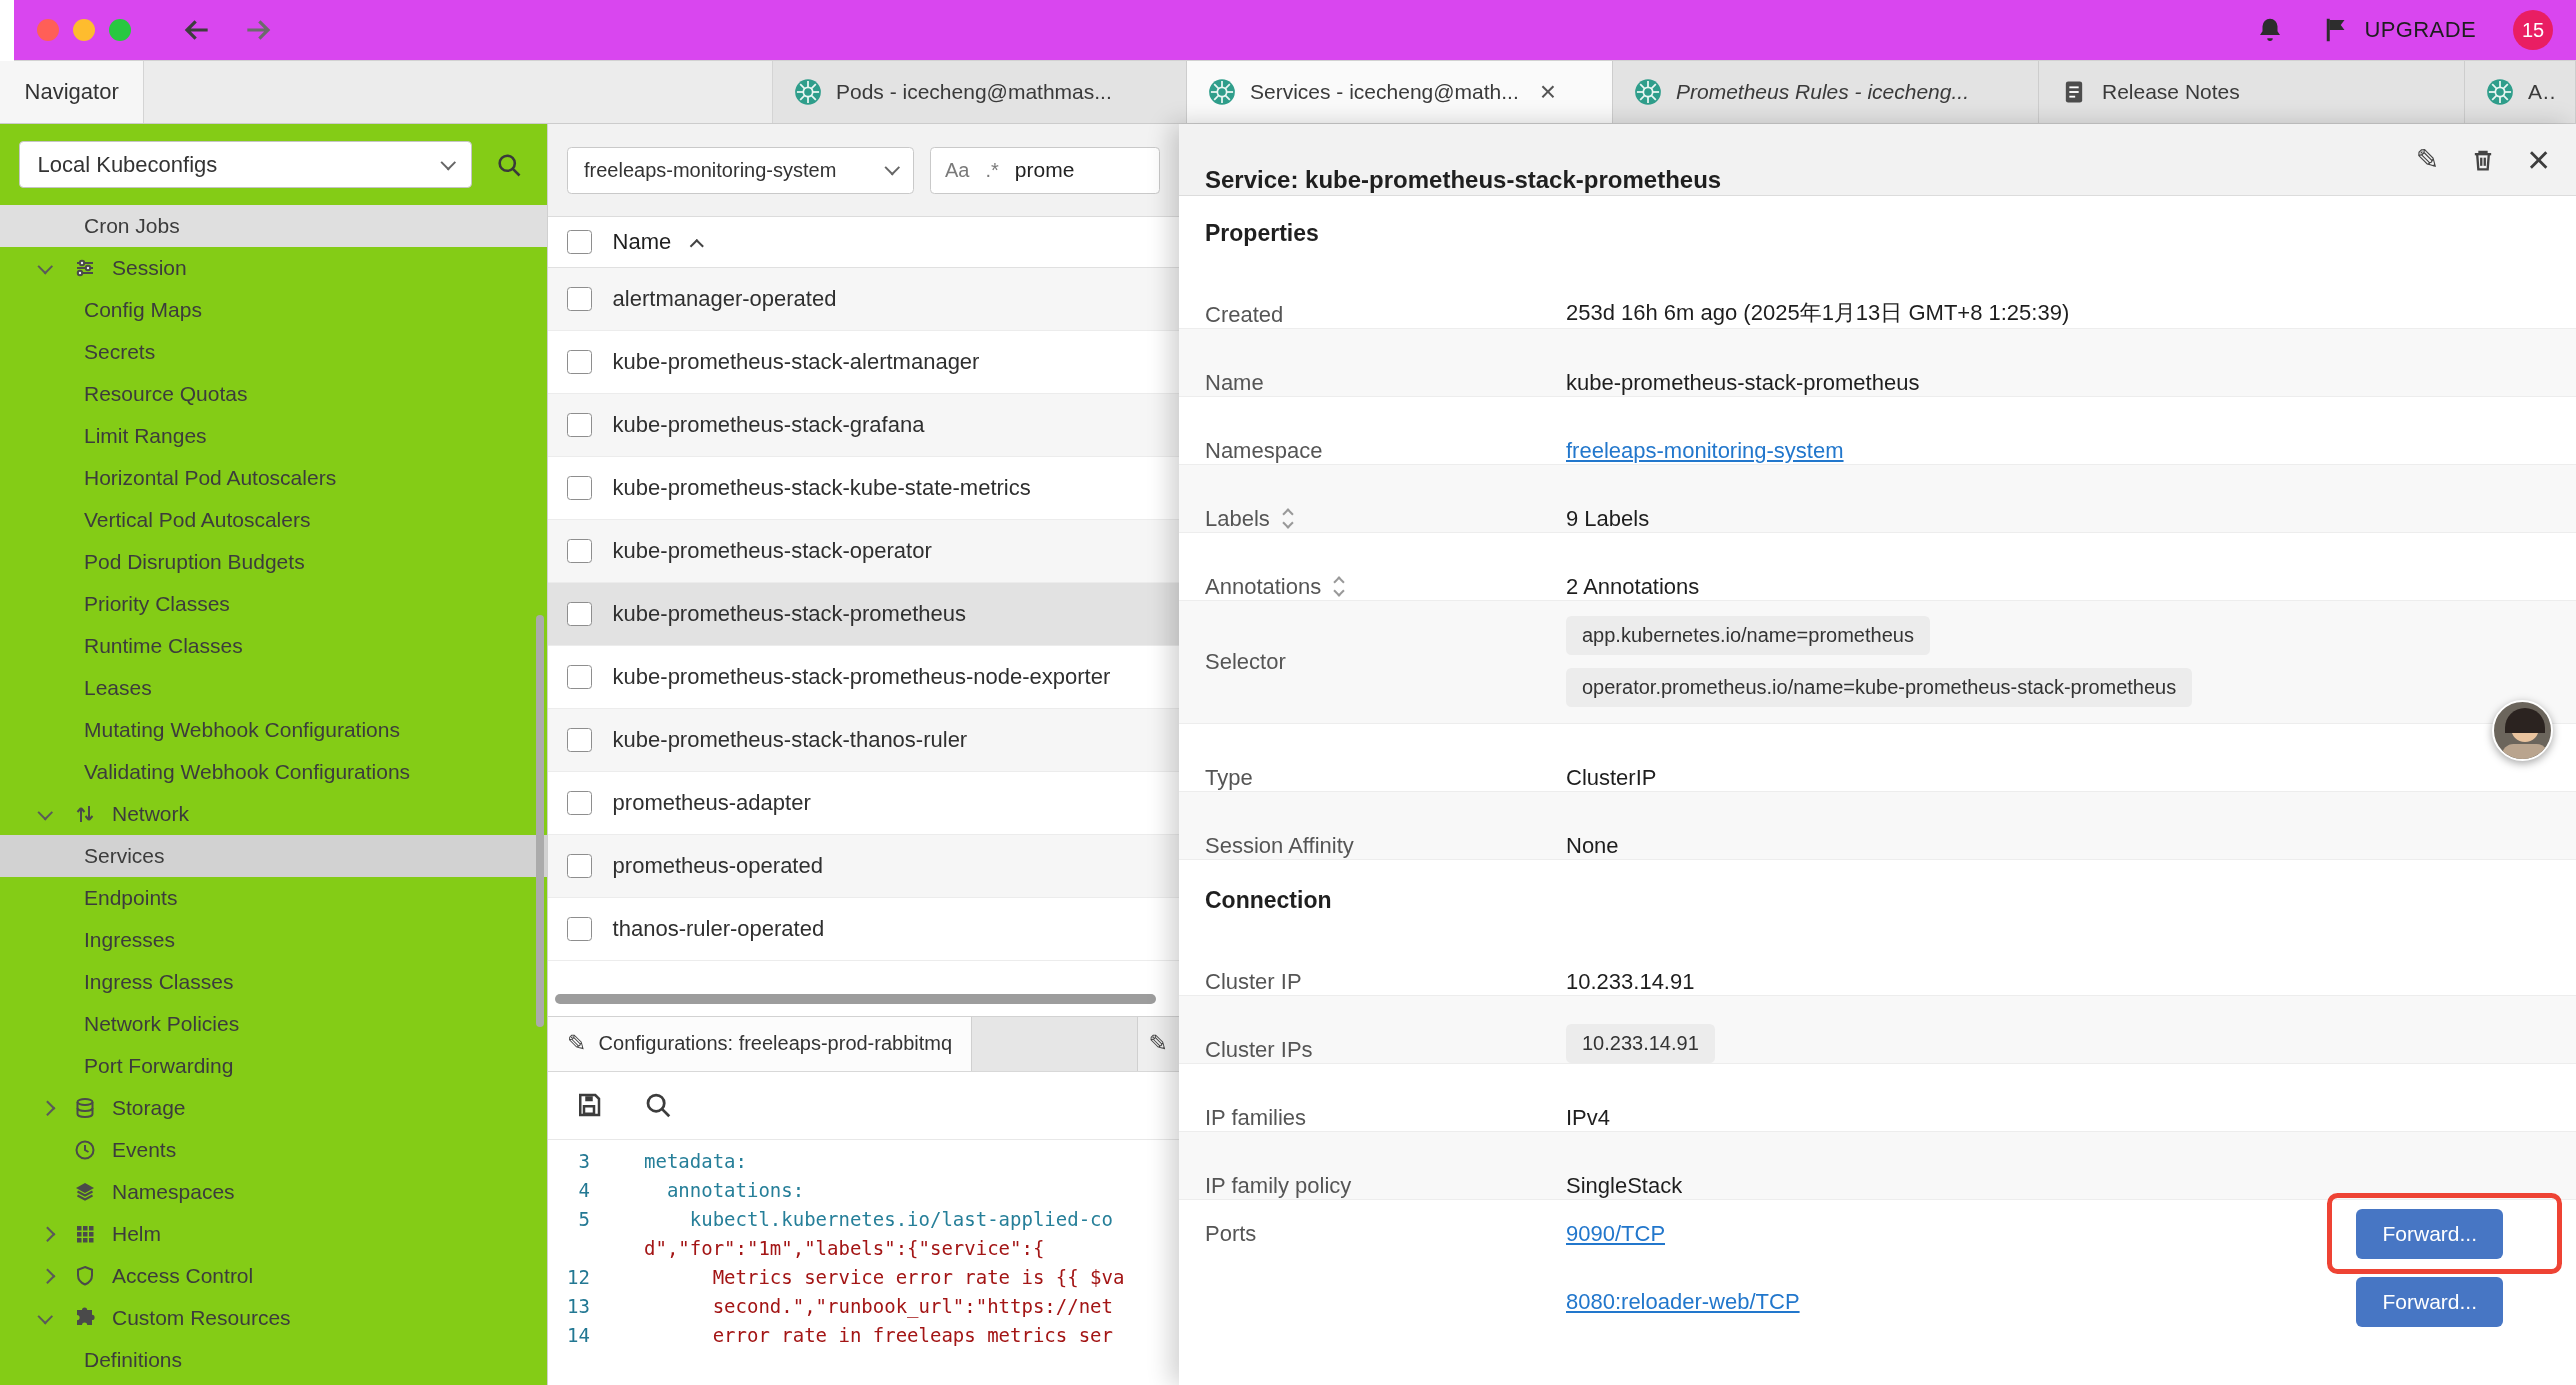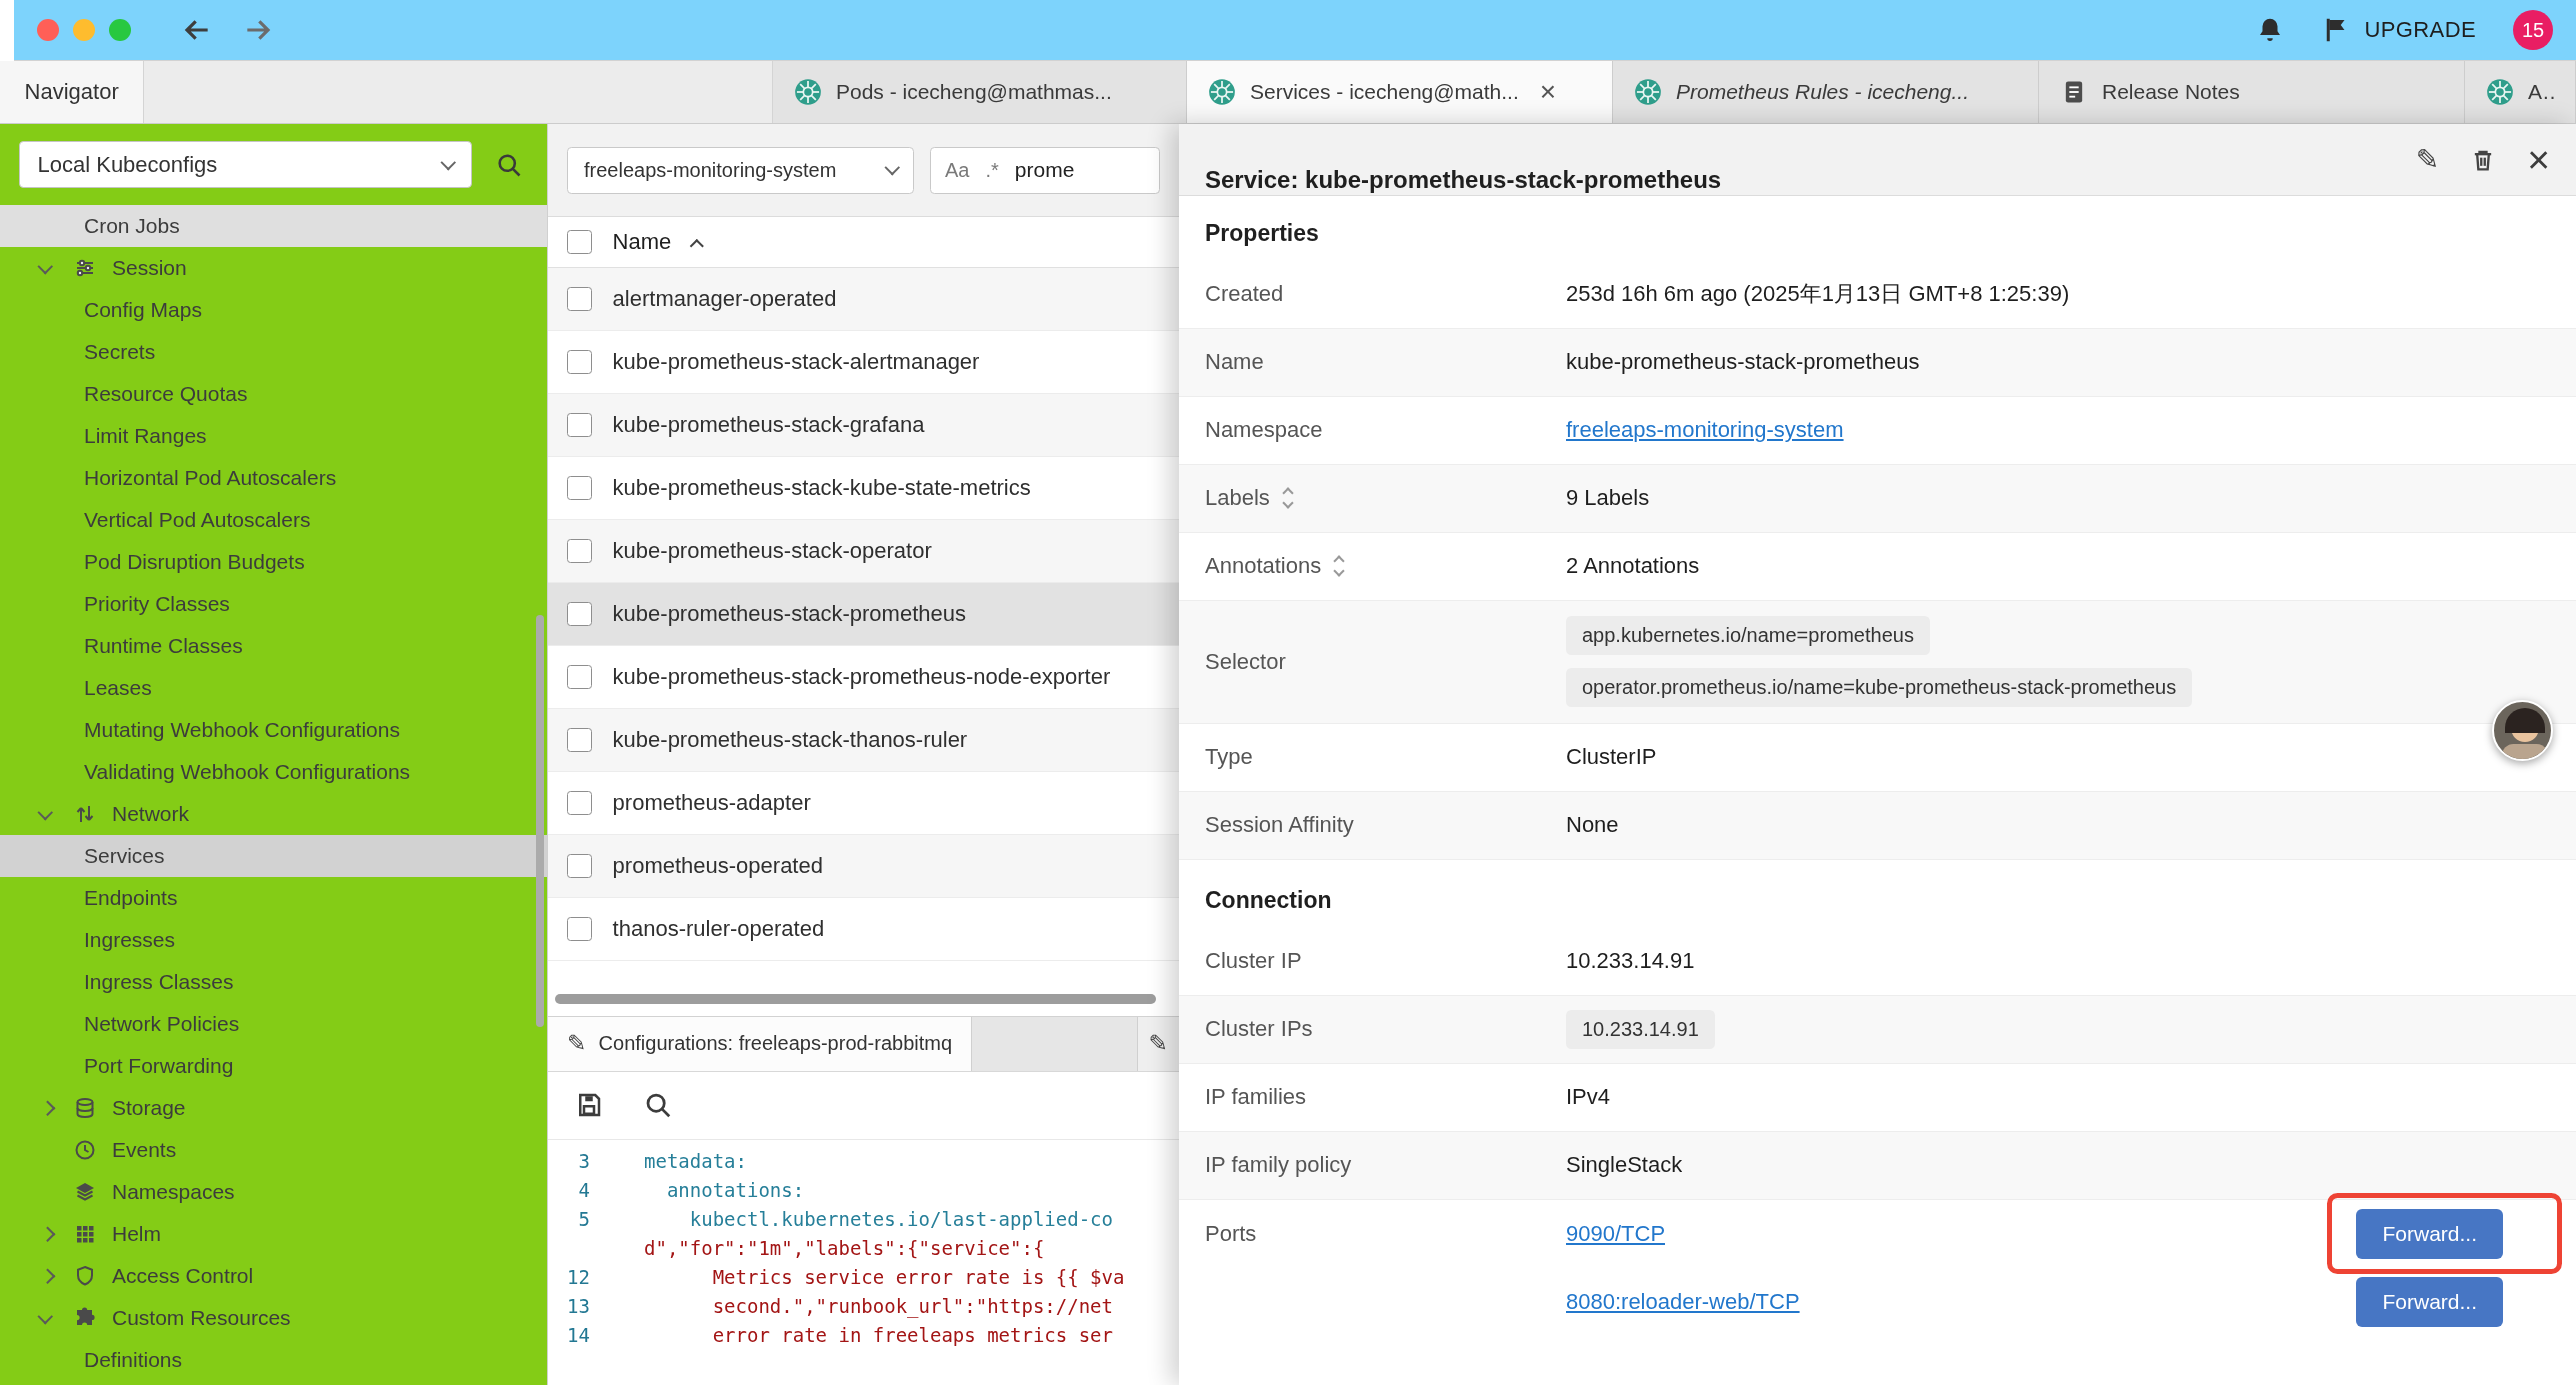--- a/index.html
+++ b/index.html
@@ -7,21 +7,21 @@
   .app {
     position:relative; width:2576px; height:1385px; overflow:hidden;
     background:#ffffff; font-family:"Liberation Sans", sans-serif;
     font-size:22px; color:#2e2e2e;
   }
   svg.defs { position:absolute; width:0; height:0; }
   .ic { width:28px; height:28px; flex:none; }
 
   
   .titlebar {
-    height:61px; background:#7dd3fc; border-bottom:0.9px solid #d2d2d2;
+    height:61px; background:#d946ef; border-bottom:0.9px solid #d2d2d2;
     display:flex; align-items:center; padding:0 23px; gap:17.5px;margin-left:14px;
   }
   .traffic { display:flex; gap:14px; margin-right:32px; }
   .light { width:22px; height:22px; border-radius:50%; }
   .light.red { background:#ff5f57; } .light.yellow { background:#febc2e; } .light.green { background:#28c840; }
   .navarrow { width:32px; height:32px; color:#3d3d3d; }
   .navarrow.fwd { color:#6b6b6b; margin-left:12.3px; }
   .titlebar-right { margin-left:auto; display:flex; align-items:center; gap:37px; }
   .bell { width:30px; height:30px; color:#2d2d2d; }
   .upgrade { display:flex; align-items:center; gap:12.3px; color:#1e1e1e; font-size:22px; letter-spacing:0.4px; }
@@ -97,21 +97,21 @@
   .drawer { flex:1; background:#fff; display:flex; flex-direction:column; box-shadow:-8.8px 0 23px rgba(0,0,0,0.18); position:relative; z-index:3; overflow:hidden; }
   .dheader { height:72px; flex:none; background:#f2f2f2; border-bottom:0.9px solid #dcdcdc; display:flex; align-items:center; gap:30px; padding:0 26px; }
   .dtitle { flex:1; font-size:24px; font-weight:bold; color:#1f1f1f; white-space:nowrap; overflow:hidden;margin-top:40px; }
   .hicon { color:#444; display:flex; align-items:center; justify-content:center; }
   .hicon.pencil { font-size:28px; }
   .hicon .ic { width:28px; height:28px; }
   .hicon.xclose { font-size:39px; line-height:1; color:#3d3d3d; }
   .dbody { flex:1; padding-top:10.5px; overflow:hidden; }
   .dsection-h { height:54px; display:flex; align-items:center; padding:0 26px; font-size:23px; font-weight:bold; color:#1f1f1f; }
   .dsection-h.second { margin-top:14px; }
-  .drow { min-height:68px; display:flex; align-items:center; padding:0 26px; border-bottom:0.9px solid #ededed; }
+  .drow { min-height:68px; display:flex; align-items:flex-end; padding:0 26px; border-bottom:0.9px solid #ededed; }
   .drow.alt { background:#f8f8f8; }
   .dlabel { width:361px; flex:none; color:#555; display:flex; align-items:center; }
   .dvalue { color:#1e1e1e; white-space:nowrap; overflow:hidden; }
   .link { color:#2277cc; text-decoration:underline; cursor:pointer; }
   .chip { display:inline-block; background:#ececec; border-radius:5.3px; padding:8px 16px; font-size:20px; color:#333; white-space:nowrap; }
   .selector-row { min-height:123px; align-items:center; }
   .chip-col { display:flex; flex-direction:column; gap:12.3px; align-items:flex-start; overflow:hidden; }
   .updown { display:inline-flex; flex-direction:column; margin-left:14px; gap:5.3px; }
   .updown i { display:block; width:8px; height:8px; border-right:2.2px solid #999; border-bottom:2.2px solid #999; }
   .updown .up { transform:rotate(-135deg); }

